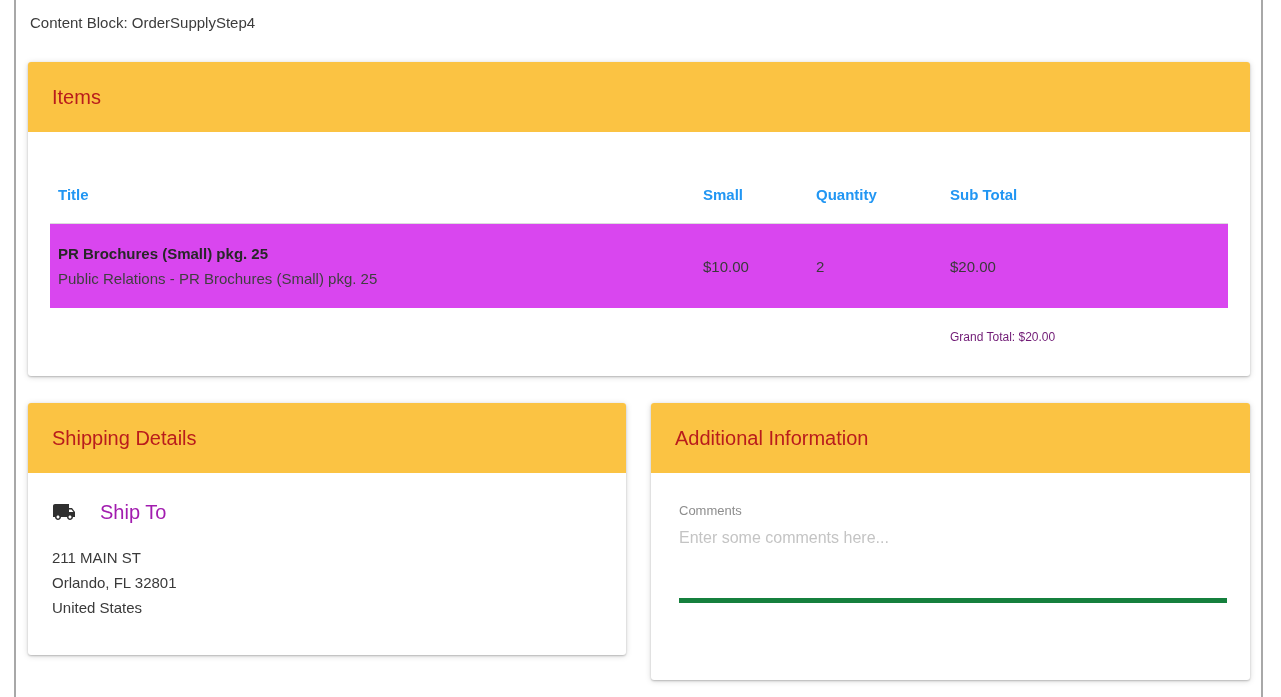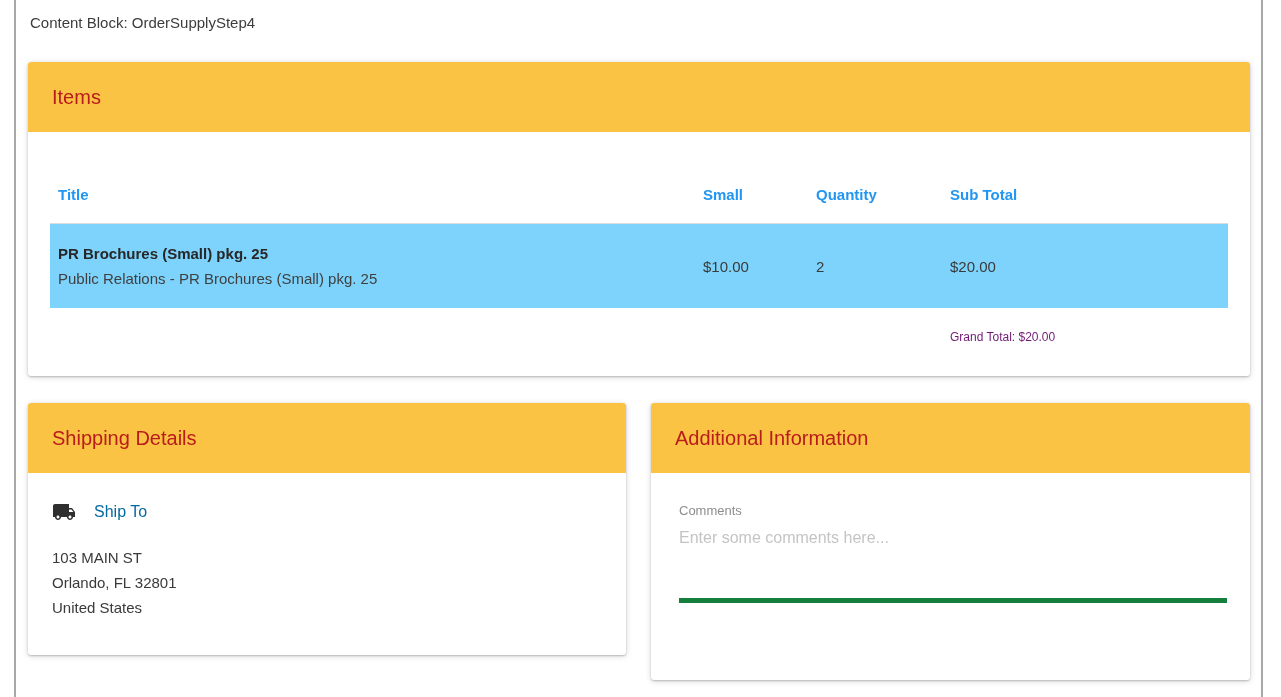--- a/index.html
+++ b/index.html
@@ -48,37 +48,37 @@
   .c-sub   { flex: 1; }
   .thead {
     padding-top: 42px; padding-bottom: 20px;
     border-bottom: 1px solid #dcdcdc;
   }
   .thead > div {
     color: #2196F3; font-weight: bold; font-size: 15px;
   }
   .tdata {
     height: 84px;
-    background: #7dd3fc;
+    background: #d946ef;
     align-items: center;
     font-size: 15px;
     color: #3a3a3a;
   }
   .item-title { font-weight: bold; color: #272727; line-height: 25px; font-size: 15px; }
   .item-desc  { line-height: 25px; font-size: 15px; color: #3f3f3f; }
   .tfoot { margin-top: 22px; }
   .grand-total { font-size: 12px; color: #701a75; }
 
   
   .shipping-card { left: 28px; top: 403px; width: 598px; height: 252px; }
   .shipping-body { padding: 27px 24px 0 24px; }
   .ship-to-row { display: flex; align-items: center; }
   .truck-icon { width: 24px; height: 24px; display: inline-block; }
   .truck-icon svg { display: block; }
-  .ship-to-label { margin-left: 18px; font-size: 16px; color: #0369a1; }
+  .ship-to-label { margin-left: 24px; font-size: 20px; color: #a21caf; }
   .address { margin-top: 21px; font-size: 15px; line-height: 25px; color: #3a3a3a; }
 
   
   .additional-card { left: 651px; top: 403px; width: 599px; height: 277px; }
   .additional-body { padding: 30px 23px 16px 28px; }
   .comments-label { display: block; font-size: 13px; color: #8d8d8d; }
   .comments-input {
     display: block;
     margin-top: 11px;
     width: 548px; height: 74px;
@@ -139,21 +139,21 @@
     <div class="shipping-body">
       <div class="ship-to-row">
         <span class="truck-icon">
           <svg width="24" height="24" viewBox="0 0 24 24" fill="#2f2f2f" xmlns="http://www.w3.org/2000/svg">
             <path d="M20 8h-3V4H3c-1.1 0-2 .9-2 2v11h2c0 1.66 1.34 3 3 3s3-1.34 3-3h6c0 1.66 1.34 3 3 3s3-1.34 3-3h2v-5l-3-4zM6 18.5c-.83 0-1.5-.67-1.5-1.5s.67-1.5 1.5-1.5 1.5.67 1.5 1.5-.67 1.5-1.5 1.5zm13.5-9l1.96 2.5H17V9.5h2.5zm-1.5 9c-.83 0-1.5-.67-1.5-1.5s.67-1.5 1.5-1.5 1.5.67 1.5 1.5-.67 1.5-1.5 1.5z"></path>
           </svg>
         </span>
         <span class="ship-to-label">Ship To</span>
       </div>
       <div class="address">
-        <div>103 MAIN ST</div>
+        <div>211 MAIN ST</div>
         <div>Orlando, FL 32801</div>
         <div>United States</div>
       </div>
     </div>
   </section>
 
   <section class="card additional-card">
     <header class="card-header">
       <span>Additional Information</span>
     </header>

